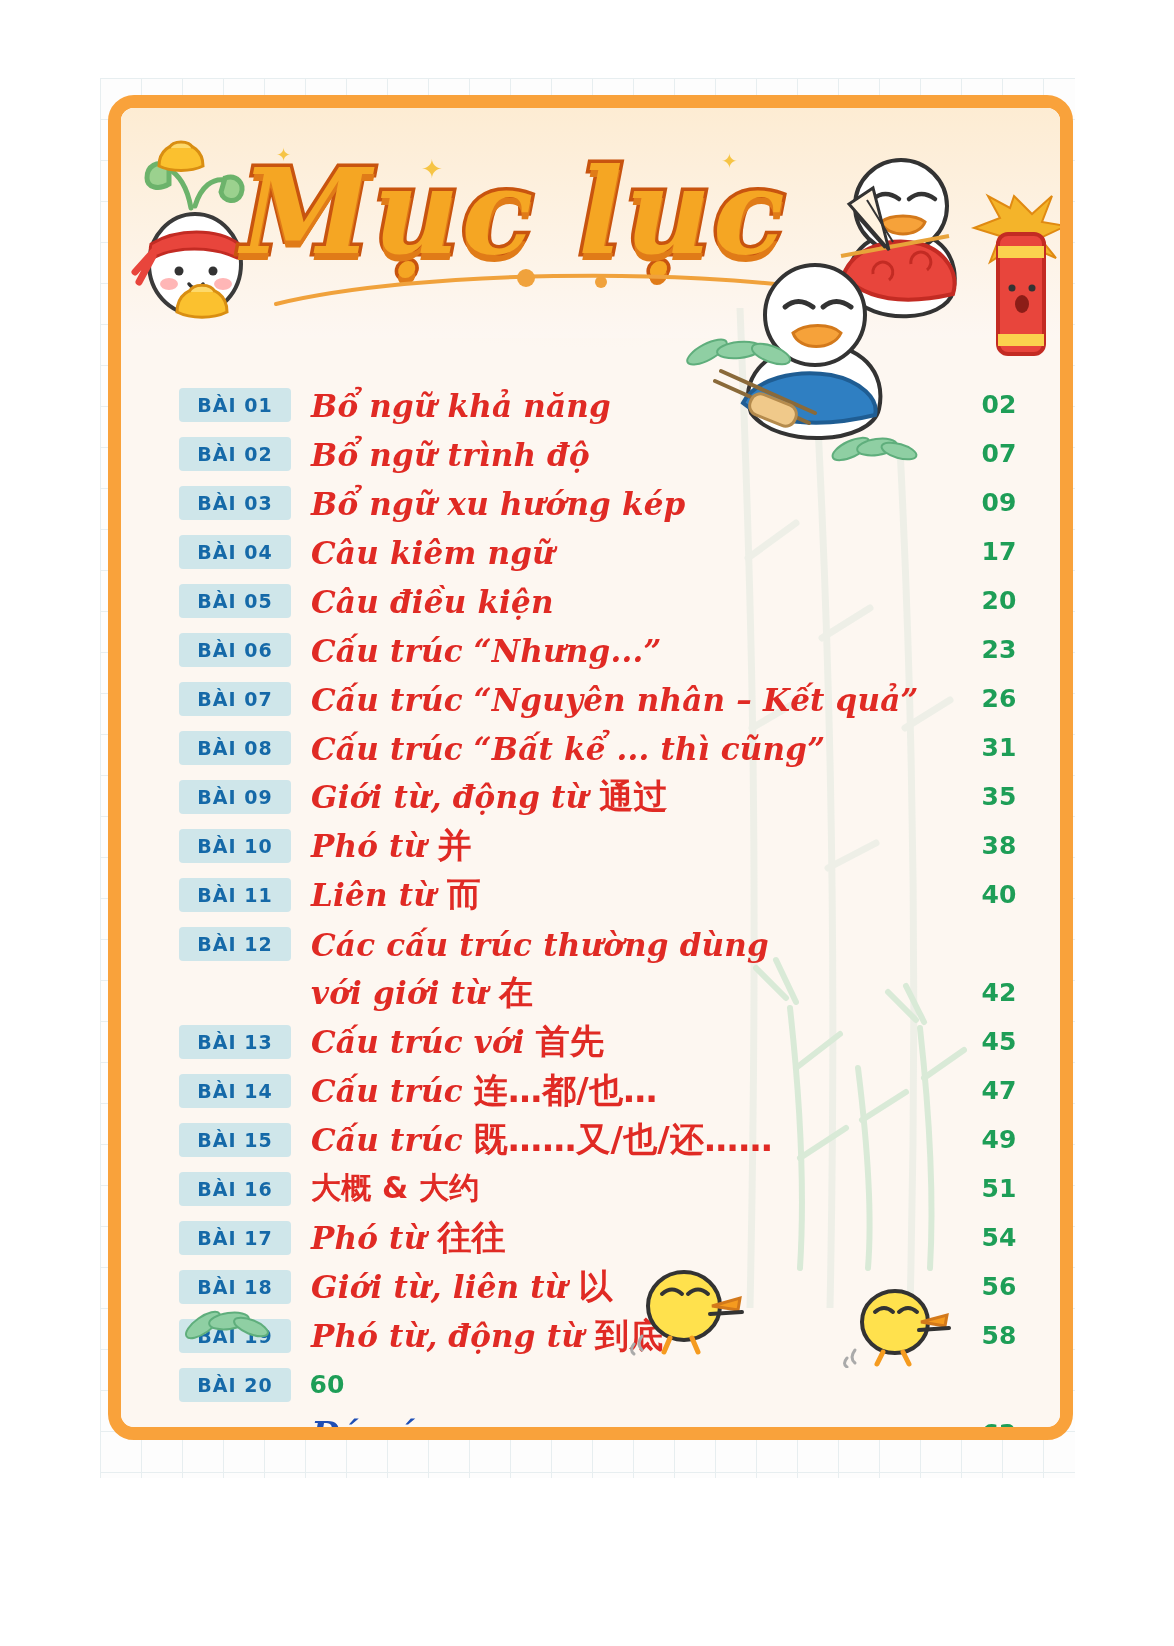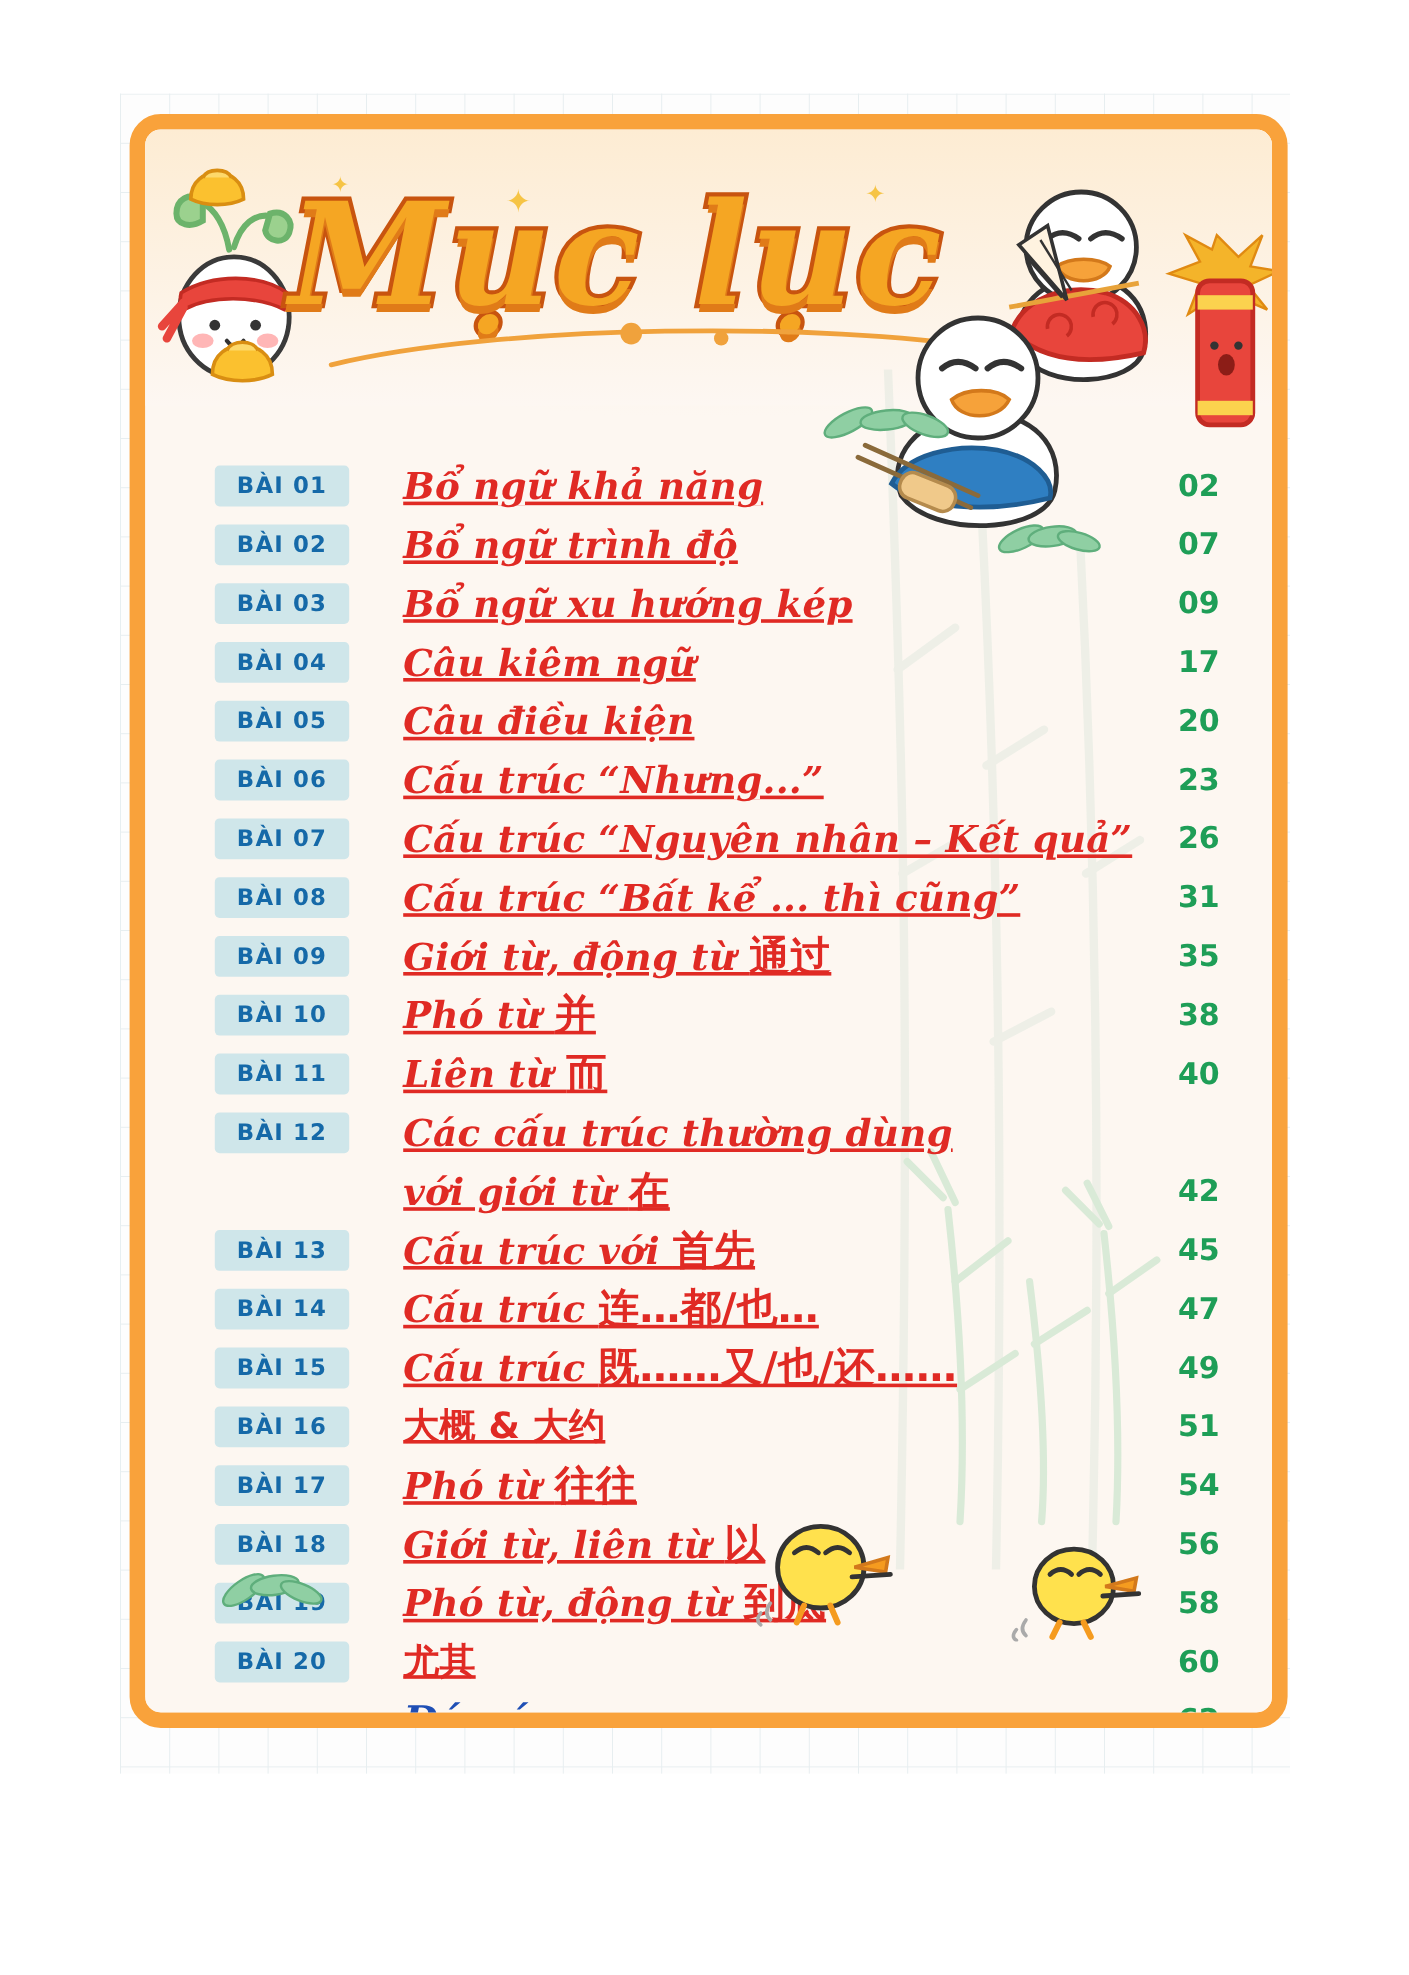--- a/index.html
+++ b/index.html
@@ -127,29 +127,28 @@
     letter-spacing: 1px;
     display: flex;
     align-items: center;
     justify-content: center;
   }
   .badge.empty {
     background: transparent;
   }
   .entry {
     flex: 1;
-    padding-left: 45px;
+    padding-left: 20px;
     color: #e02a24;
     font-family: "DejaVu Serif", serif;
     font-style: italic;
     font-size: 31px;
     font-weight: bold;
     white-space: nowrap;
     letter-spacing: .2px;
-    text-decoration: underline;
   }
   .entry .han {
     font-style: normal;
     font-family: "DejaVu Sans", sans-serif;
     font-size: 34px;
   }
   .entry.han-only {
     font-style: normal;
     font-family: "DejaVu Sans", sans-serif;
     font-size: 30px;
@@ -424,21 +423,20 @@
           <div class="entry"><span>Giới từ, liên từ </span><span class="han">以</span></div>
           <div class="page-num">56</div>
         </div>
         <div class="toc-row">
           <div class="badge">BÀI 19</div>
           <div class="entry"><span>Phó từ, động từ </span><span class="han">到底</span></div>
           <div class="page-num">58</div>
         </div>
         <div class="toc-row">
           <div class="badge">BÀI 20</div>
-          <div class="entry han-only"><span></span><span>尤其</span></div>
           <div class="page-num">60</div>
         </div>
         <div class="toc-row">
           <div class="badge empty"></div>
           <div class="entry answer"><span>Đáp án</span><span class="han"></span></div>
           <div class="page-num">62</div>
         </div>
       </div>
 
       <svg class="deco chick1" viewBox="0 0 120 110">

